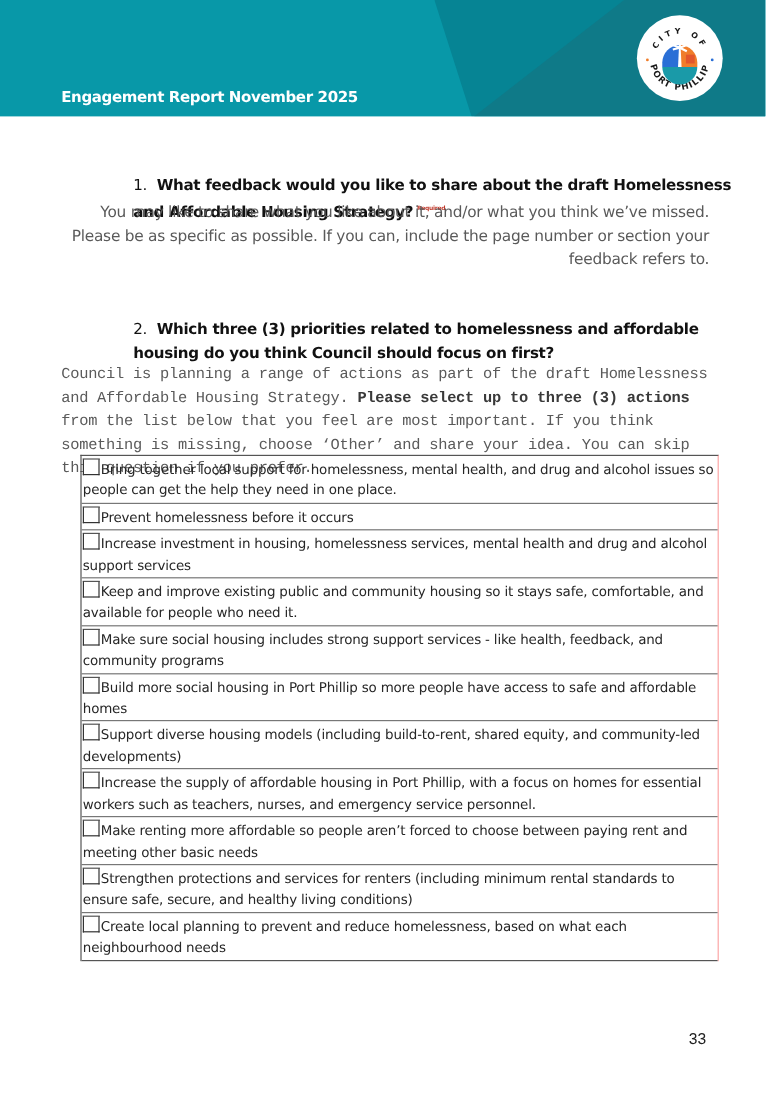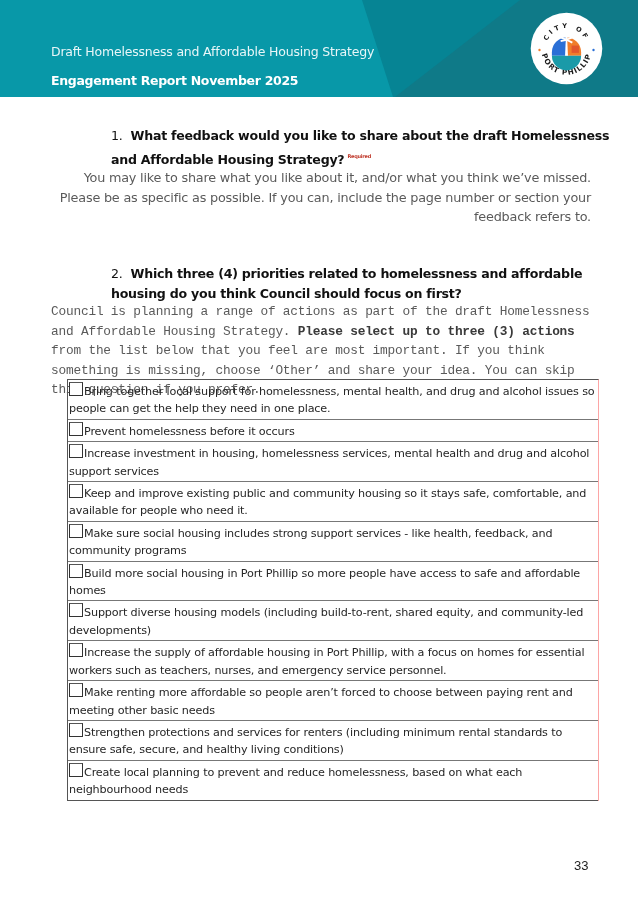--- a/index.html
+++ b/index.html
@@ -61,21 +61,20 @@
     position: absolute; left: 574px; top: 858px; font-size: 13px; color: #222;
     font-family: "Liberation Sans", sans-serif;
   }
 </style>
 </head>
 <body>
 
 <div class="header">
   <div class="shape1"></div>
   <div class="shape2"></div>
-  <div class="header-title">Draft Homelessness and Affordable Housing Strategy</div>
   <div class="header-sub">Engagement Report November 2025</div>
   <svg class="logo" viewBox="0 0 100 100">
     <circle cx="50" cy="50" r="49" fill="#ffffff"></circle>
     <defs>
       <path id="arcTop" d="M 22 50 A 28 28 0 0 1 78 50"></path>
       <path id="arcBot" d="M 16 52 A 34 34 0 0 0 84 52"></path>
     </defs>
     <text font-size="9" font-weight="bold" fill="#1a1a1a" letter-spacing="4" font-family="DejaVu Sans, sans-serif">
       <textPath href="#arcTop" startOffset="50%" text-anchor="middle">CITY OF</textPath>
     </text>
@@ -86,28 +85,28 @@
     <circle cx="87" cy="52" r="1.6" fill="#2a6fd6"></circle>
     <path d="M 30 55 A 20 20 0 0 1 50 35 L 50 60 L 30 60 Z" fill="#2a6fd6"></path>
     <path d="M 50 35 A 20 20 0 0 1 70 55 L 70 60 L 50 60 Z" fill="#f07d2a"></path>
     <path d="M 30 60 L 70 60 A 20 20 0 0 1 30 60 Z" fill="#1a9aa8"></path>
     <path d="M 48 60 L 49 38 L 51 38 L 52 60 Z" fill="#ffffff"></path>
     <path d="M 50 38 L 40 34 M 50 38 L 42 40 M 50 38 L 60 34 M 50 38 L 58 42 M 50 38 L 50 30" stroke="#ffffff" stroke-width="2.5"></path>
     <rect x="57" y="46" width="10" height="10" fill="#e2562c"></rect>
   </svg>
 </div>
 
-<div class="q" style="top:126px;">
+<div class="q" style="top:144px;">
   <span class="num">1.</span><span>What feedback would you like to share about the draft Homelessness</span><br>
   <span>and Affordable Housing Strategy?</span><span class="req">Required</span>
 </div>
 <div class="desc" style="top:168px;text-align:right;">You may like to share what you like about it, and/or what you think we’ve missed. Please be as specific as possible. If you can, include the page number or section your feedback refers to.</div>
 
 <div class="q" style="top:264px;">
-  <span class="num">2.</span><span>Which three (4) priorities related to homelessness and affordable</span><br>
+  <span class="num">2.</span><span>Which three (3) priorities related to homelessness and affordable</span><br>
   <span>housing do you think Council should focus on first?</span>
 </div>
 <div class="desc" style="top:302px;font-family:Liberation Mono, monospace;">
   <span>Council is planning a range of actions as part of the draft Homelessness and Affordable Housing Strategy. </span><b>Please select up to three (3) actions</b><span> from the list below that you feel are most important. If you think something is missing, choose ‘Other’ and share your idea. You can skip this question if you prefer.</span>
 </div>
 
 <div class="options">
   <div class="opt"><span class="cb"></span><span>Bring together local support for homelessness, mental health, and drug and alcohol issues so people can get the help they need in one place.</span></div>
   <div class="opt"><span class="cb"></span><span>Prevent homelessness before it occurs</span></div>
   <div class="opt"><span class="cb"></span><span>Increase investment in housing, homelessness services, mental health and drug and alcohol support services</span></div>

